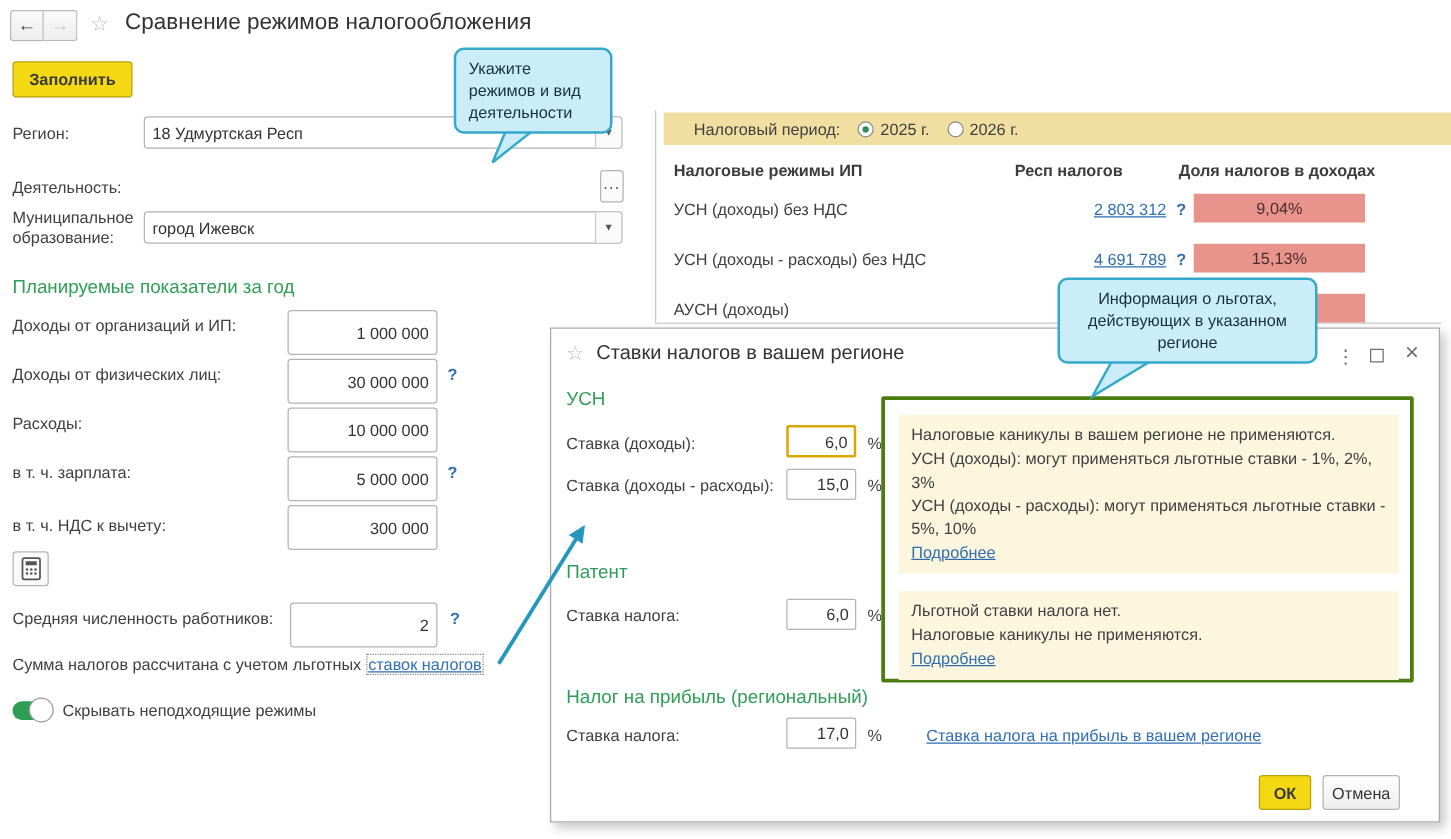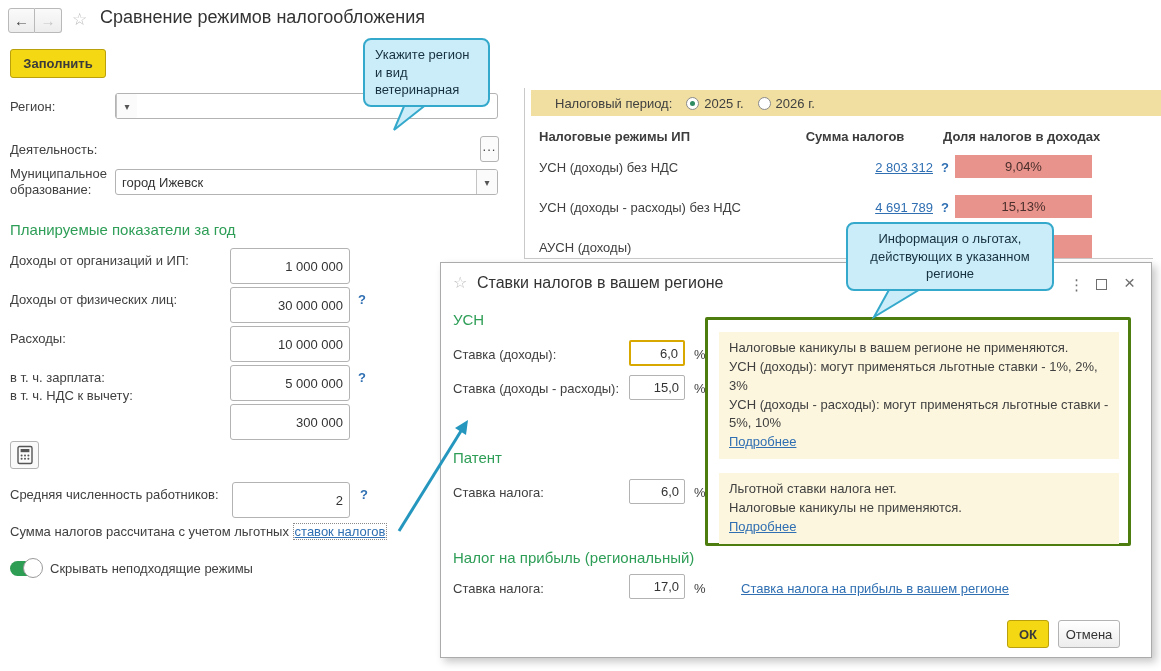--- a/index.html
+++ b/index.html
@@ -75,20 +75,21 @@
         <span>→</span>
       </div>
   </div>
   <div class="abs star" style="left:72px;top:9px;">☆</div>
   <div class="abs page-title">Сравнение режимов налогообложения</div>
 
   <div class="abs btn-yellow" style="left:10px;top:49px;width:96px;height:29px;">Заполнить</div>
 
   <div class="abs lbl" style="left:10px;top:99px;">Регион:</div>
   <div class="abs field" style="left:115px;top:93px;width:383px;">
+    <div class="txt">18 Удмуртская Респ</div>
     <div class="dropbtn">
         <span>▾</span>
       </div>
   </div>
 
   <div class="abs lbl" style="left:10px;top:142px;">Деятельность:</div>
   <div class="abs morebtn">...</div>
 
   <div class="abs lbl" style="left:10px;top:166px;width:102px;line-height:1.25;">Муниципальное образование:</div>
   <div class="abs field" style="left:115px;top:169px;width:383px;">
@@ -107,21 +108,21 @@
   <input class="abs num" style="left: 230px; top: 287px;" readonly="" value="30 000 000">
   <div class="abs help" style="left:358px;top:292px;">?</div>
 
   <div class="abs lbl" style="left:10px;top:331px;">Расходы:</div>
   <input class="abs num" style="left: 230px; top: 326px;" readonly="" value="10 000 000">
 
   <div class="abs lbl" style="left:10px;top:370px;">в т. ч. зарплата:</div>
   <input class="abs num" style="left: 230px; top: 365px;" readonly="" value="5 000 000">
   <div class="abs help" style="left:358px;top:370px;">?</div>
 
-  <div class="abs lbl" style="left:10px;top:388px;text-align:right;">в т. ч. НДС к вычету:</div>
+  <div class="abs lbl" style="left:10px;top:413px;text-align:right;">в т. ч. НДС к вычету:</div>
   <input class="abs num" style="left: 230px; top: 404px;" readonly="" value="300 000">
 
   <div class="abs" style="left:10px;top:441px;width:29px;height:28px;border:1px solid #b3b3b3;border-radius:3px;background:#fafafa;display:flex;align-items:center;justify-content:center;">
     <svg width="18" height="20" viewBox="0 0 18 20">
       <rect x="2" y="1.5" width="14" height="17" rx="1.5" fill="none" stroke="#555" stroke-width="1.4"></rect>
       <rect x="4.6" y="4" width="8.8" height="3.2" fill="#555"></rect>
       <circle cx="5.6" cy="10.5" r="1" fill="#555"></circle>
         <circle cx="9" cy="10.5" r="1" fill="#555"></circle>
         <circle cx="12.4" cy="10.5" r="1" fill="#555"></circle>
       <circle cx="5.6" cy="13.7" r="1" fill="#555"></circle>
@@ -150,21 +151,21 @@
       <span class="radio">
           <span class="rdot on"></span>
           <span>2025 г.</span>
         </span>
       <span class="radio">
           <span class="rdot"></span>
           <span>2026 г.</span>
         </span>
     </div>
     <div class="abs th" style="left:14px;top:41px;">Налоговые режимы ИП</div>
-    <div class="abs th" style="left:250px;top:41px;width:160px;text-align:center;">Сумма налогов</div>
+    <div class="abs th" style="left:250px;top:41px;width:160px;text-align:center;">Респ налогов</div>
     <div class="abs th" style="left:418px;top:41px;width:205px;">Доля налогов в доходах</div>
 
     <div class="abs rowname" style="left:14px;top:72px;">УСН (доходы) без НДС</div>
     <div class="abs" style="left:250px;top:72px;width:158px;text-align:right;"><a class="lnk">2 803 312</a></div>
     <div class="abs help" style="left:416px;top:72px;">?</div>
     <div class="bar" style="left:430px;top:67px;">9,04%</div>
 
     <div class="abs rowname" style="left:14px;top:112px;">УСН (доходы - расходы) без НДС</div>
     <div class="abs" style="left:250px;top:112px;width:158px;text-align:right;"><a class="lnk">4 691 789</a></div>
     <div class="abs help" style="left:416px;top:112px;">?</div>
@@ -220,16 +221,16 @@
     <div class="abs btn-gray" style="left:617px;top:357px;width:62px;height:28px;">Отмена</div>
   </div>
 
   <svg class="overlay">
     <polygon points="410,92 442,92 394,130" fill="#CBEDF9" stroke="#35A9CB" stroke-width="2"></polygon>
     <polygon points="890,288 922,288 874,317" fill="#CBEDF9" stroke="#35A9CB" stroke-width="2"></polygon>
     <line x1="399" y1="531" x2="461" y2="431" stroke="#2597BE" stroke-width="3"></line>
     <polygon points="468,420 466,435 455,428" fill="#2597BE"></polygon>
   </svg>
 
-  <div class="abs bubble" style="left:363px;top:38px;width:127px;">Укажите регион и вид ветеринарная</div>
+  <div class="abs bubble" style="left:363px;top:38px;width:127px;">Укажите режимов и вид деятельности</div>
   <div class="abs bubble" style="left:846px;top:222px;width:208px;text-align:center;">Информация о льготах, действующих в указанном регионе</div>
 
 </div>
 
 </body></html>

